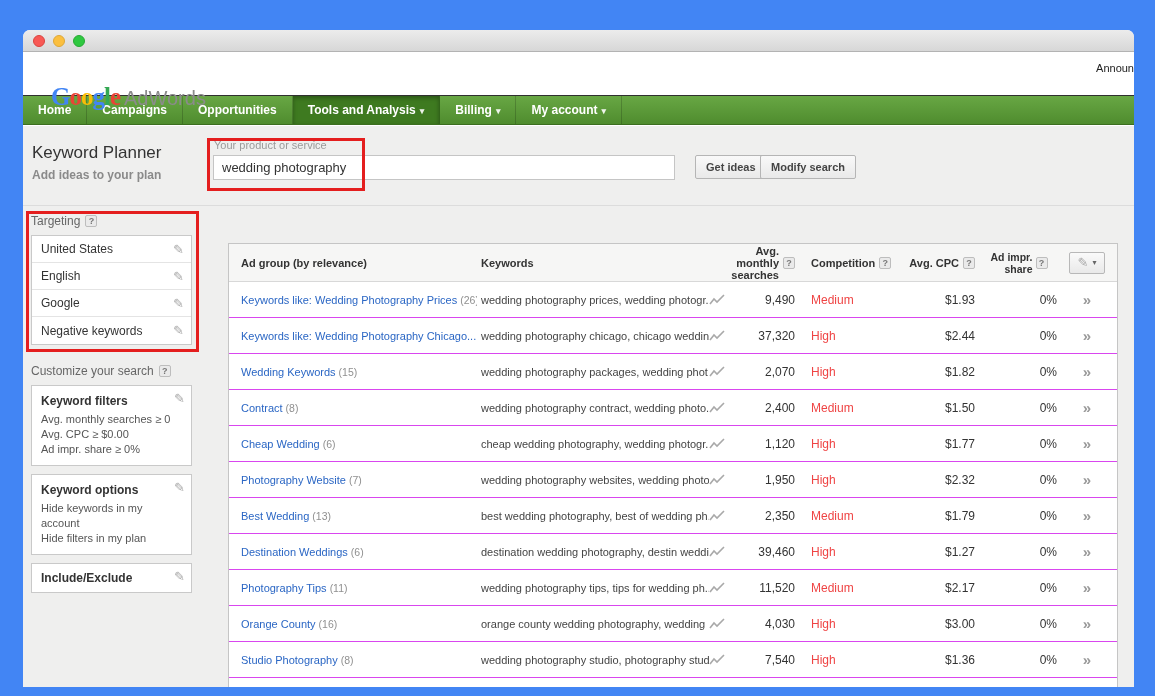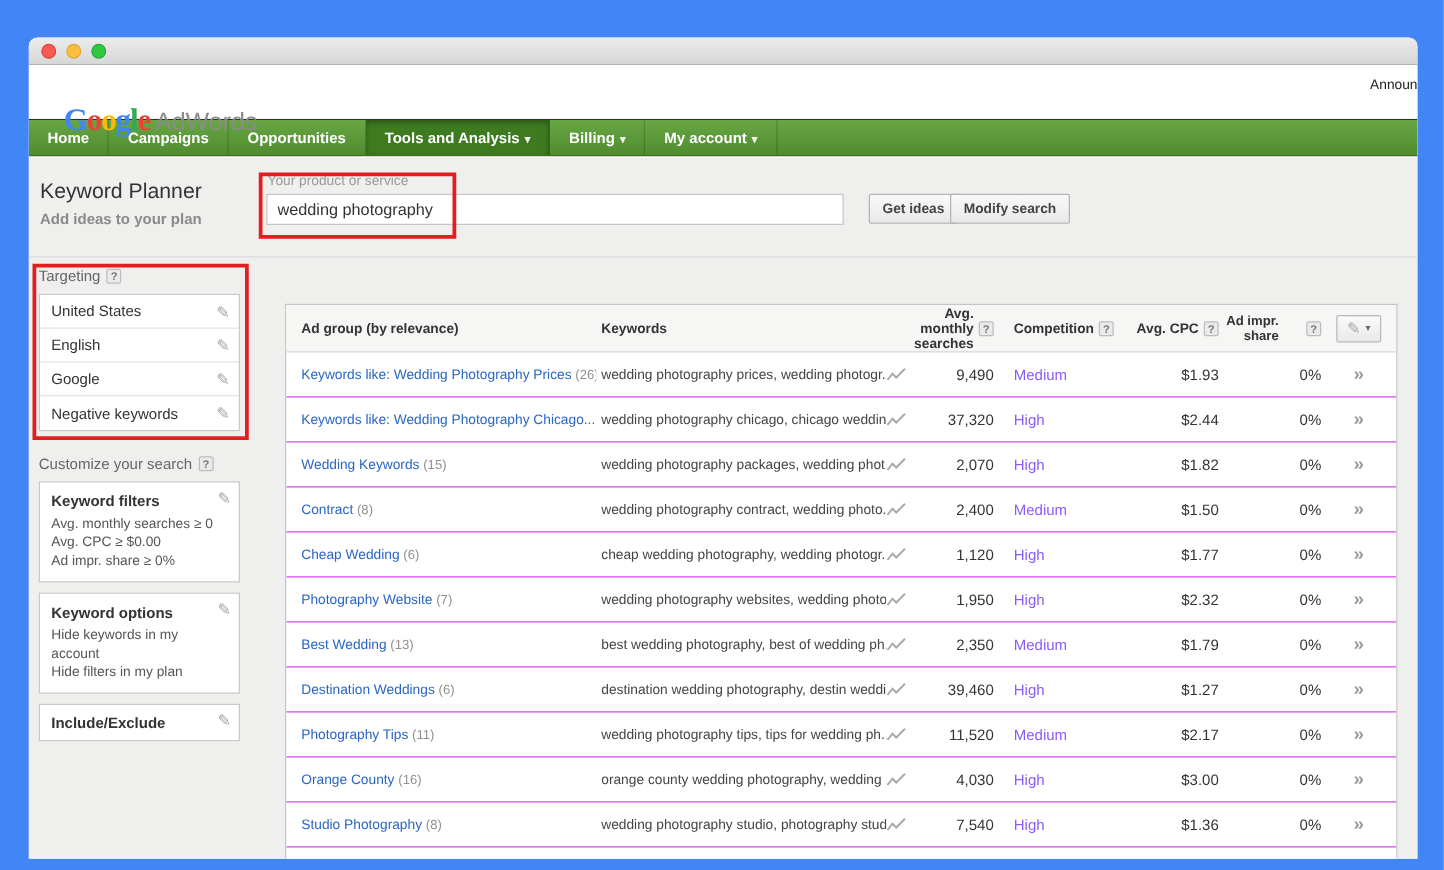--- a/index.html
+++ b/index.html
@@ -103,39 +103,39 @@
     background: #f6f6f5; border-bottom: 1px solid #d8d8d8;
     font-size: 11px; font-weight: bold; color: #333;
   }
   .hc { display: flex; align-items: center; height: 100%; }
   .h-adg { width: 248px; padding-left: 12px; }
   .h-kw { width: 232px; padding-left: 4px; }
   .h-searches { width: 86px; justify-content: flex-end; text-align: right; gap: 4px; }
   .h-searches .hlbl { display: inline-block; width: 60px; line-height: 12px; }
   .h-comp { width: 96px; padding-left: 16px; gap: 4px; }
   .h-cpc { width: 84px; justify-content: flex-end; gap: 4px; }
-  .h-impr { width: 82px; justify-content: space-between; text-align: right; gap: 3px; font-size: 10.5px; }
+  .h-impr { width: 82px; justify-content: center; text-align: right; gap: 3px; font-size: 10.5px; }
   .h-impr .hlbl { display: inline-block; width: 48px; line-height: 12px; }
   .h-tools { flex: 1; justify-content: center; }
   .pencil-dd {
     display: inline-flex; align-items: center; gap: 4px; height: 22px; padding: 0 8px;
     background: linear-gradient(#fafafa, #e9e9e9); border: 1px solid #b8b8b8; border-radius: 2px; cursor: pointer;
     font-family: "Liberation Sans", sans-serif;
   }
   .pencil-dd .dd-caret { font-size: 8px; color: #666; }
   .trow { display: flex; height: 36px; align-items: center; border-bottom: 1px solid #d946ef; font-size: 12px; }
   .c { display: flex; align-items: center; height: 100%; }
   .c-adg { width: 248px; padding: 0 4px 0 12px; white-space: nowrap; overflow: hidden; }
   .adg-link { color: #2a66c4; font-size: 11px; text-decoration: none; cursor: pointer; }
   .adg-count { color: #909090; font-size: 10.5px; margin-left: 3px; }
   .c-kw { width: 232px; padding-left: 4px; font-size: 11px; color: #444; white-space: nowrap; overflow: hidden; }
   .c-chart { width: 28px; }
   .chart-btn { display: inline-flex; cursor: pointer; }
   .c-searches { width: 58px; justify-content: flex-end; color: #333; }
-  .c-comp { width: 96px; padding-left: 16px; color: #8b5cf6; }
+  .c-comp { width: 96px; padding-left: 16px; color: #ef4444; }
   .c-cpc { width: 84px; justify-content: flex-end; color: #333; }
   .c-impr { width: 82px; justify-content: flex-end; color: #333; }
   .c-arrow { flex: 1; justify-content: center; }
   .addbtn { color: #9a9a9a; font-size: 15px; font-weight: bold; cursor: pointer; line-height: 1; }
   
   .annotation { position: absolute; border: 3px solid #e41e1e; pointer-events: none; z-index: 99; }
   .annotation.a1 { left: 207px; top: 138px; width: 158px; height: 53px; }
   .annotation.a2 { left: 26px;  top: 211px; width: 173px; height: 141px; }
 </style>
 </head>

